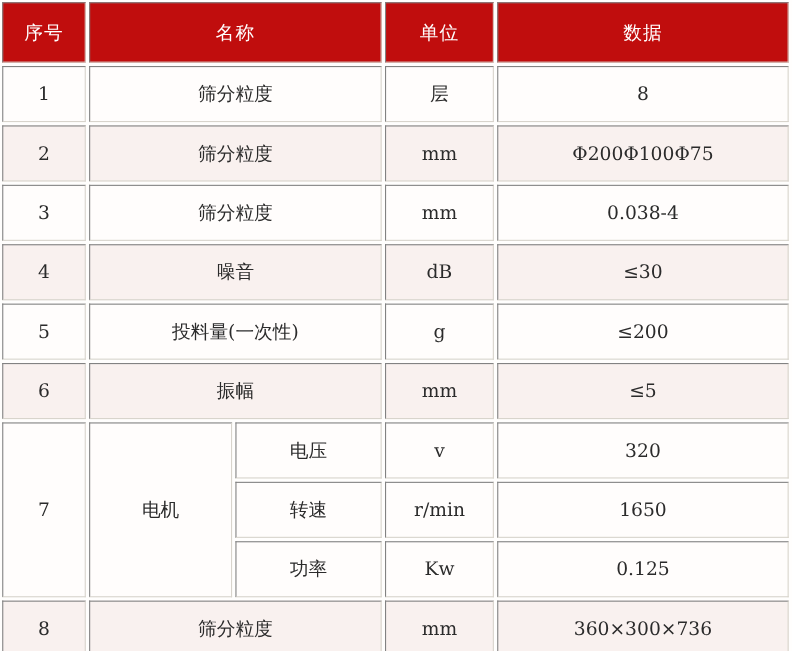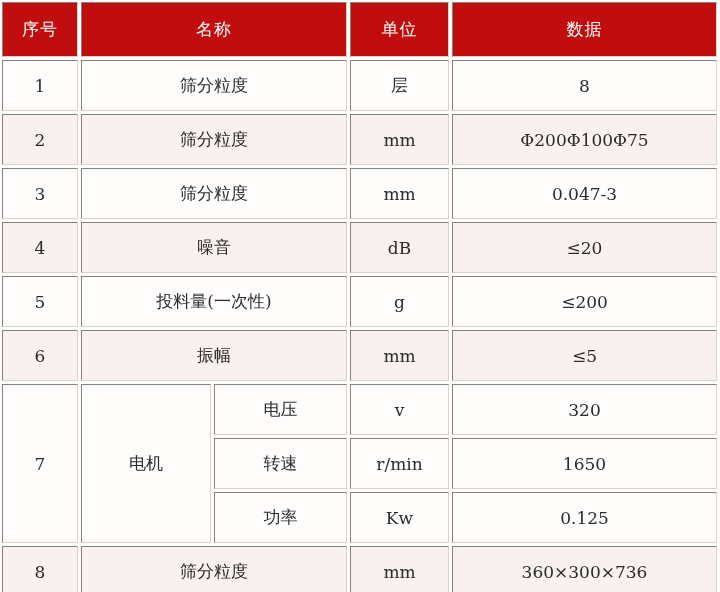--- a/index.html
+++ b/index.html
@@ -73,28 +73,28 @@
     <td>2</td>
     <td colspan="2">筛分粒度</td>
     <td>mm</td>
     <td>Φ200Φ100Φ75</td>
   </tr>
 
   <tr class="row row-white">
     <td>3</td>
     <td colspan="2">筛分粒度</td>
     <td>mm</td>
-    <td>0.047-3</td>
+    <td>0.038-4</td>
   </tr>
 
   <tr class="row row-pink">
     <td>4</td>
     <td colspan="2">噪音</td>
     <td>dB</td>
-    <td>≤20</td>
+    <td>≤30</td>
   </tr>
 
   <tr class="row row-white">
     <td>5</td>
     <td colspan="2">投料量(一次性)</td>
     <td>g</td>
     <td>≤200</td>
   </tr>
 
   <tr class="row row-pink">

